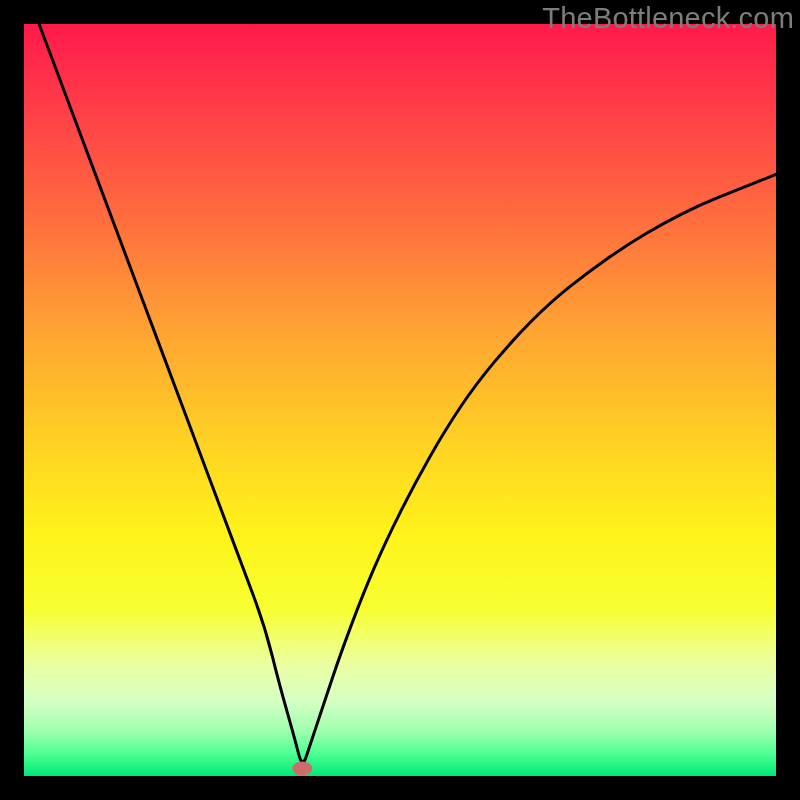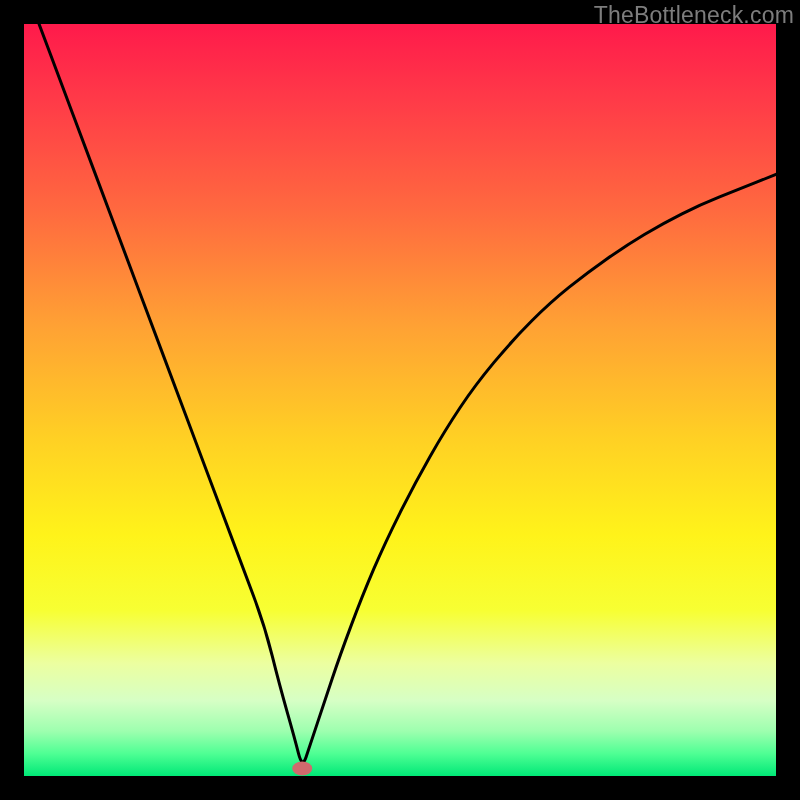--- a/index.html
+++ b/index.html
@@ -23,21 +23,21 @@
     left: 0;
     top: 0;
     width: 752px;
     height: 752px;
   }
   .watermark {
     position: absolute;
     top: 2px;
     right: 6px;
     font-family: Arial, Helvetica, sans-serif;
-    font-size: 23px;
+    font-size: 29px;
     color: #7d7d7d;
     letter-spacing: 0.2px;
     font-weight: 500;
   }
   svg { display: block; }
 </style>
 </head>
 <body>
 
 <div class="frame">

